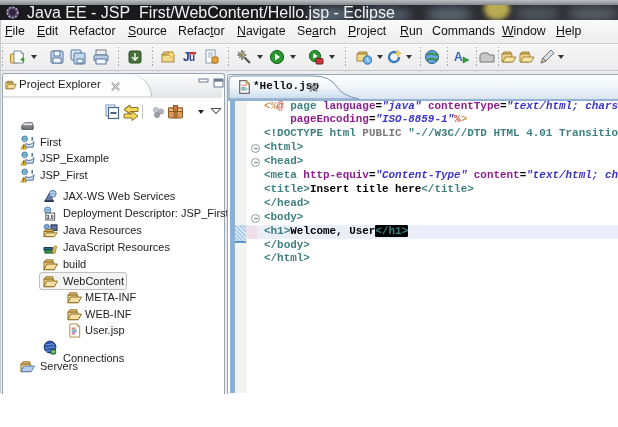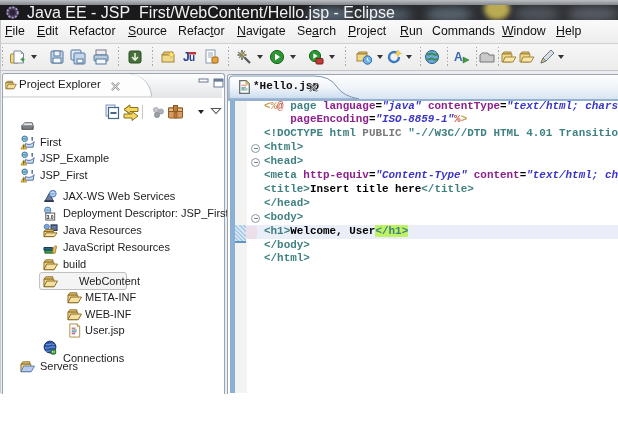--- a/index.html
+++ b/index.html
@@ -58,21 +58,21 @@
   border-radius:50%;background:#fdfdfd;}
 .fold::after{content:"";position:absolute;left:1.5px;top:3px;width:4px;height:1px;background:#7a868f;}
 #code{left:36px;top:-1.5px;font-family:"Liberation Mono",monospace;
   font-size:10.93px;font-weight:bold;line-height:13.9px;white-space:pre;color:#000;}
 .tg{color:#3f8080;}     
 .at{color:#8e1d8e;}     
 .av{color:#3b35c8;font-style:italic;} 
 .gy{color:#7a7a7a;}     
 .d1{color:#c79a55;}     
 .d2{color:#c8503c;}     
-#h1match{background:#bef264;border-radius:1px;text-align:right;}
+#h1match{background:#000000;border-radius:1px;text-align:right;}
 </style>
 </head>
 <body>
 
 <div class="abs" id="frametop"></div>
 <div class="abs" id="titlebar">
   <div class="blob" style="left:306px;top:2px;width:48px;height:15px;background:#5c6b7c;"></div>
   <div class="blob" style="left:360px;top:3px;width:52px;height:14px;background:#4e5c6a;"></div>
   <div class="blob" style="left:426px;top:2px;width:46px;height:15px;background:#56646f;"></div>
   <div class="blob" style="left:484px;top:-7px;width:26px;height:22px;background:#cdb845;opacity:1;filter:blur(2.5px);"></div>
@@ -372,21 +372,21 @@
       </div>
       <div class="tree-row" style="left:0;top:199.5px;width:219px">
         <span id="websel" style="position:absolute;left:36px;top:-1.5px;height:16px;width:86px"></span>
         <span style="position:absolute;left:40px;top:0;width:15px;height:15px">
           <svg class="tico" viewBox="0 0 16 16">
             <path d="M1 5.5l2-2.5h7.5v2.5z" fill="#e8c878" stroke="#8a6a20"></path>
             <path d="M1 5.5h10.5v8H1z" fill="#f0d488" stroke="#8a6a20"></path>
             <path d="M4 7.5h11.5l-3.5 6H1z" fill="#f4e0a4" stroke="#8a6a20"></path>
           </svg>
         </span>
-        <span style="position:absolute;left:76px;top:0">WebContent</span>
+        <span style="position:absolute;left:60px;top:0">WebContent</span>
       </div>
       <div class="tree-row" style="left:0;top:216.0px;width:219px">
         <span style="position:absolute;left:64px;top:0;width:15px;height:15px">
           <svg class="tico" viewBox="0 0 16 16">
             <path d="M1 5.5l2-2.5h7.5v2.5z" fill="#e8c878" stroke="#8a6a20"></path>
             <path d="M1 5.5h10.5v8H1z" fill="#f0d488" stroke="#8a6a20"></path>
             <path d="M4 7.5h11.5l-3.5 6H1z" fill="#f4e0a4" stroke="#8a6a20"></path>
           </svg>
         </span>
         <span style="position:absolute;left:82px;top:0">META-INF</span>

